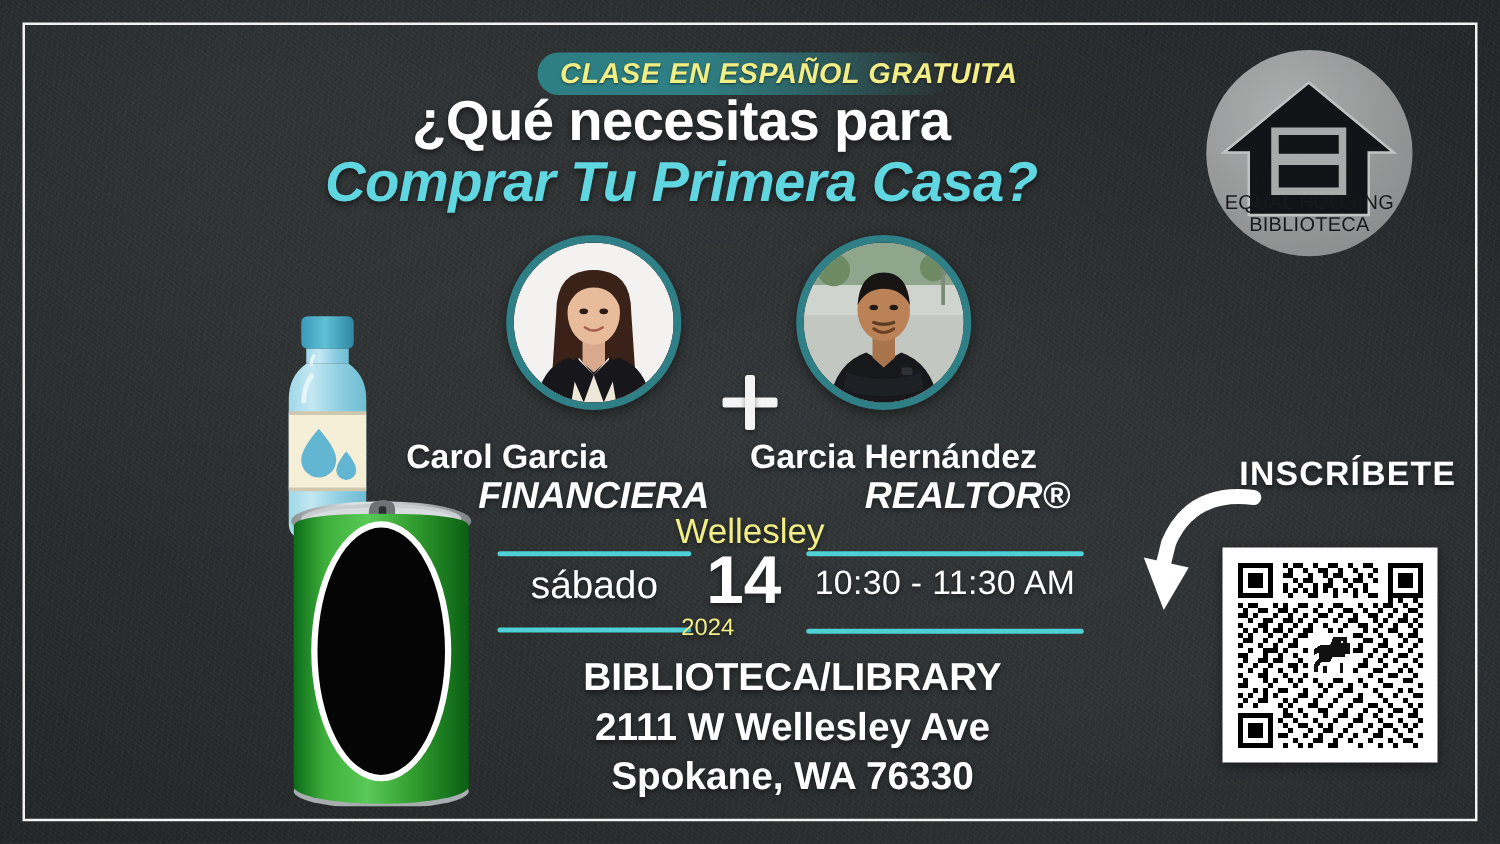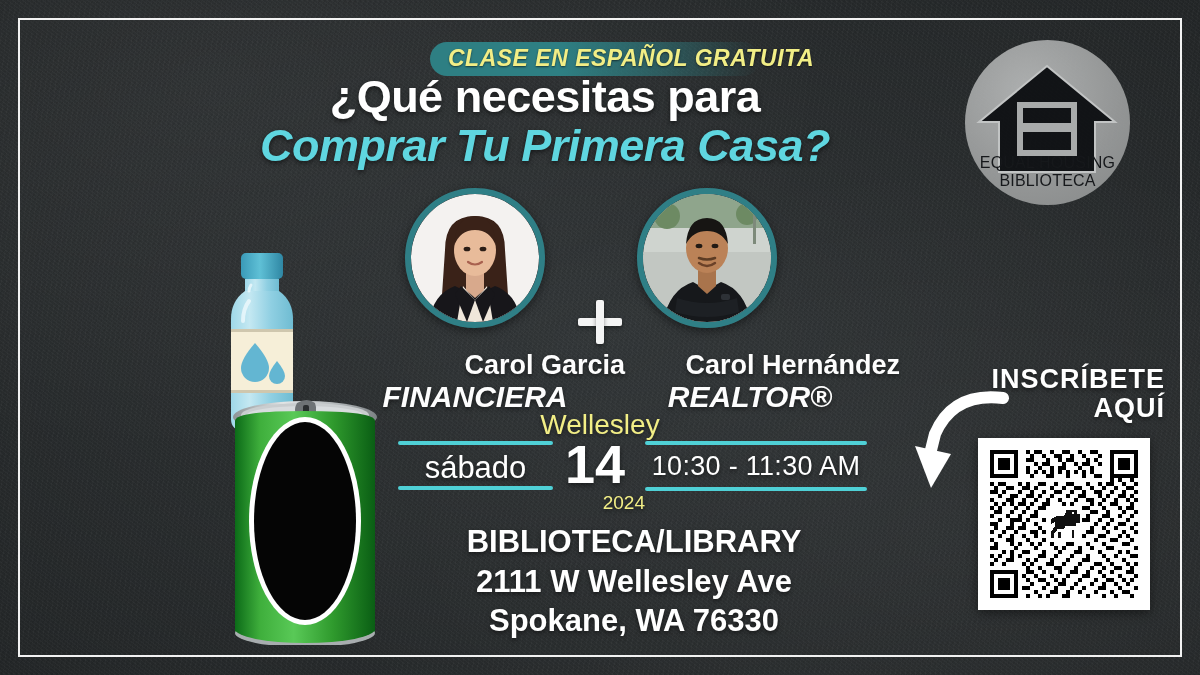--- a/index.html
+++ b/index.html
@@ -88,57 +88,57 @@
   }
   .plus:before,.plus:after{
     content:"";position:absolute;background:#f4f4f4;border-radius:2px;
     box-shadow:0 2px 4px rgba(0,0,0,.4);
   }
   .plus:before{left:0;top:18px;width:44px;height:8px;}
   .plus:after{left:18px;top:0;width:8px;height:44px;}
 
   
   .name{
-    position:absolute;text-align:right;width:300px;
+    position:absolute;text-align:left;width:300px;
     font-size:27px;font-weight:bold;color:#fdfdfd;
     text-shadow:0 2px 4px rgba(0,0,0,.5);
   }
   .role{
     position:absolute;text-align:center;width:300px;
     font-size:30px;font-weight:bold;font-style:italic;color:#fdfdfd;
     text-shadow:0 2px 4px rgba(0,0,0,.5);
   }
   .name-a{left:325px;top:350px;}
   .role-a{left:325px;top:380px;}
   .name-b{left:600px;top:350px;}
-  .role-b{left:600px;top:380px;}
+  .role-b{left:624px;top:380px;}
 
   
   .month{
     position:absolute;left:460px;top:409px;width:280px;text-align:center;
     font-size:28px;color:#f2ee86;text-shadow:0 2px 4px rgba(0,0,0,.5);
   }
   .dayname-wrap{position:absolute;left:398px;top:441px;width:155px;text-align:center;}
   .rule{height:4px;background:#4fd0d6;border-radius:2px;}
   .dayname{
-    font-size:31px;color:#ffffff;padding:5px 0 0;
+    font-size:31px;color:#ffffff;padding:5px 0 16px;
     text-shadow:0 2px 4px rgba(0,0,0,.5);
   }
   .daynum{
     position:absolute;left:545px;top:437px;width:100px;text-align:center;
     font-size:54px;font-weight:bold;color:#ffffff;line-height:1;
     text-shadow:0 2px 5px rgba(0,0,0,.5);
   }
   .year{
-    position:absolute;left:545px;top:492px;width:100px;text-align:right;
+    position:absolute;left:545px;top:492px;width:100px;text-align:left;
     font-size:19px;color:#f2ee86;text-shadow:0 2px 4px rgba(0,0,0,.5);
   }
   .time-wrap{position:absolute;left:645px;top:441px;width:222px;text-align:center;}
   .time{
-    font-size:27px;color:#ffffff;padding:6px 0 5px;letter-spacing:.3px;
+    font-size:27px;color:#ffffff;padding:6px 0 21px;letter-spacing:.3px;
     text-shadow:0 2px 4px rgba(0,0,0,.5);
   }
 
   
   .venue{
     position:absolute;left:360px;top:522px;width:500px;text-align:center;
     color:#ffffff;line-height:1.28;
     text-shadow:0 2px 4px rgba(0,0,0,.5);
   }
   .venue div{font-size:31px;font-weight:bold;margin-left:48px;}
@@ -243,21 +243,21 @@
         <path d="M56 64 q8 3 16 0" stroke="#5d3c24" stroke-width="2.6" fill="none" stroke-linecap="round"></path>
         <path d="M56 69 q8 6 16 0" stroke="#6b4128" stroke-width="2.4" fill="none" stroke-linecap="round"></path>
       </svg>
     </div>
   </div>
 
   <div class="plus"></div>
 
   <div class="name name-a">Carol Garcia</div>
   <div class="role role-a">FINANCIERA</div>
-  <div class="name name-b">Carol Hernández</div>
+  <div class="name name-b">Garcia Hernández</div>
   <div class="role role-b">REALTOR®</div>
 
   <div class="month">Wellesley</div>
 
   <div class="dayname-wrap">
     <div class="rule"></div>
     <div class="dayname">sábado</div>
     <div class="rule"></div>
   </div>
 
@@ -271,21 +271,20 @@
   </div>
 
   <div class="venue">
     <div>BIBLIOTECA/LIBRARY</div>
     <div>2111 W Wellesley Ave</div>
     <div>Spokane, WA 76330</div>
   </div>
 
   <div class="reg-txt">
     <div>INSCRÍBETE</div>
-    <div>AQUÍ</div>
   </div>
 
   <div class="arrow">
     <svg width="95" height="110" viewBox="0 0 95 110" aria-hidden="true">
       <path d="M88 8 Q38 2 20 44 L14 68" stroke="#ffffff" stroke-width="12" fill="none" stroke-linecap="round"></path>
       <path d="M0 56 L16 98 L36 64 Z" fill="#ffffff"></path>
     </svg>
   </div>
 
   <div class="qr">

